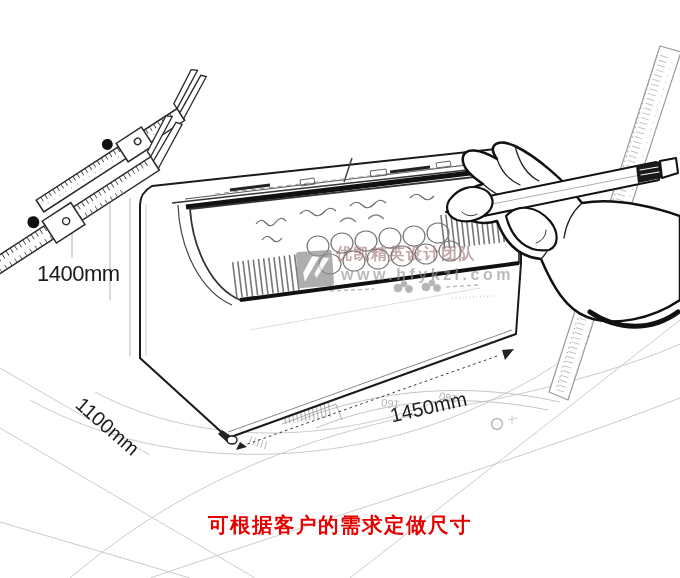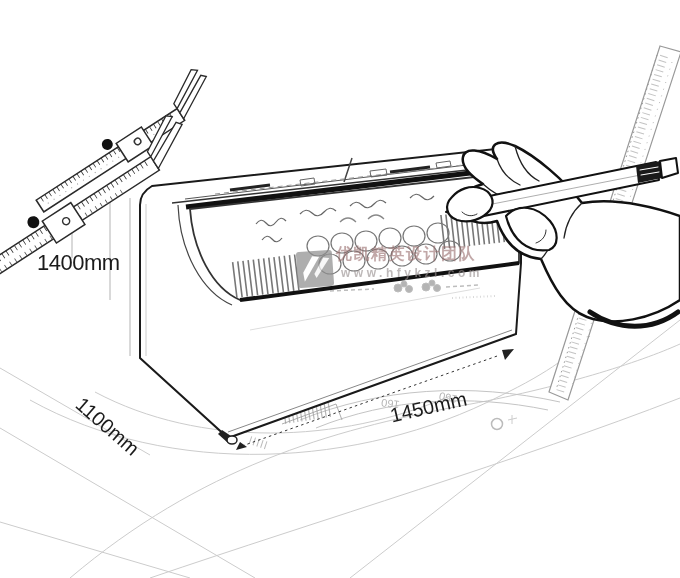--- a/index.html
+++ b/index.html
@@ -5,33 +5,33 @@
   html,body{margin:0;padding:0;background:#fff;}
   #stage{
     position:relative;width:680px;height:578px;background:#ffffff;overflow:hidden;
     font-family:"Liberation Sans", sans-serif;
   }
   #stage svg{position:absolute;left:0;top:0;}
   .dim-label{
     position:absolute;color:#1b1b1b;font-weight:500;white-space:nowrap;
     font-family:"Liberation Sans", sans-serif;
   }
-  .dim-height{left:37px;top:250px;font-size:22px;letter-spacing:-0.5px;}
+  .dim-height{left:37px;top:261px;font-size:22px;letter-spacing:-0.5px;}
   .dim-depth{left:86px;top:393px;font-size:20px;transform:rotate(41deg);transform-origin:left top;}
   .dim-width{left:388px;top:405px;font-size:20px;transform:rotate(-13deg);transform-origin:left top;}
   .caption{
     position:absolute;left:50%;top:511px;transform:translateX(-50%);
     color:#e60000;font-size:20.5px;font-weight:bold;letter-spacing:1.5px;white-space:nowrap;
   }
   .wm-team{
     position:absolute;left:336px;top:244px;font-size:16px;font-weight:bold;
     letter-spacing:1.5px;color:rgba(152,108,108,0.60);white-space:nowrap;
   }
   .wm-url{
-    position:absolute;left:341px;top:266px;font-size:12px;font-weight:bold;
+    position:absolute;left:341px;top:266px;font-size:16px;font-weight:bold;
     letter-spacing:3.5px;color:rgba(150,142,142,0.62);white-space:nowrap;
   }
 </style>
 </head>
 <body>
 
 <div id="stage">
 
   <svg width="680" height="578" viewBox="0 0 680 578">
 
@@ -210,14 +210,15 @@
   <div class="dim-label dim-height">1400mm</div>
 
   <div class="dim-label dim-depth">1100mm</div>
 
   <div class="dim-label dim-width">1450mm</div>
 
   <div class="wm-team">优凯精英设计团队</div>
 
   <div class="wm-url">www.hfykzl.com</div>
 
+  <div class="caption">可根据客户的需求定做尺寸</div>
 
 </div>
 
 </body></html>

